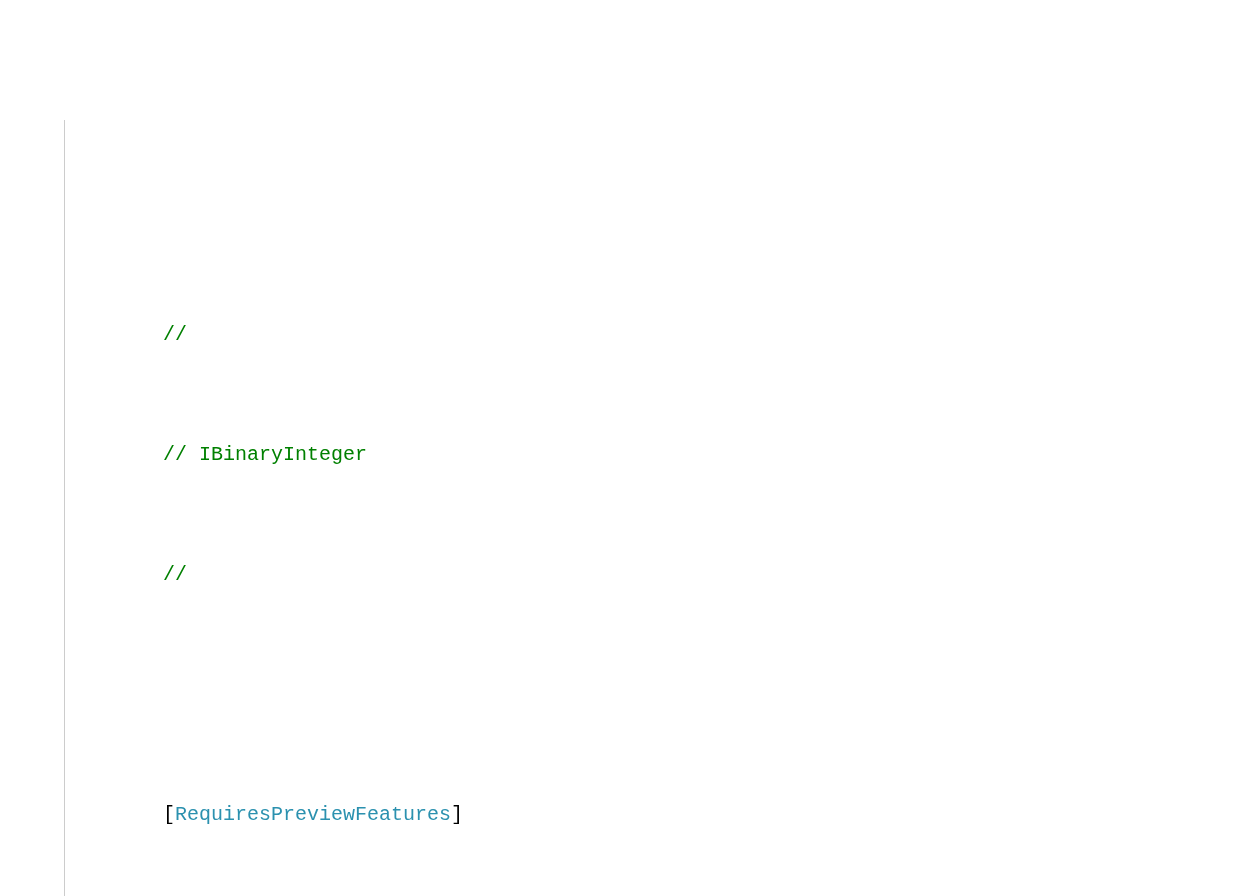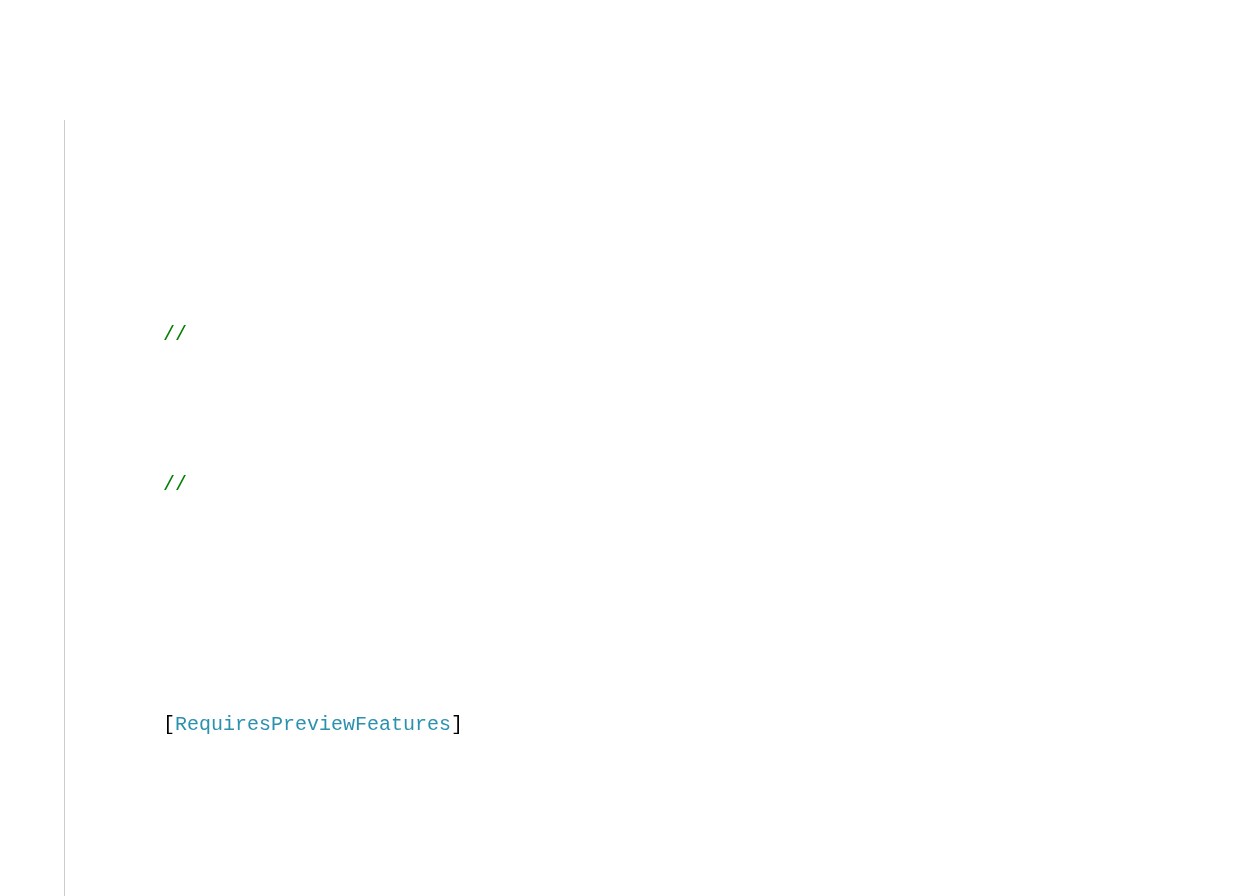--- a/index.html
+++ b/index.html
@@ -40,20 +40,21 @@
 <body>
 
 
 
 <div class="editor">
   <div class="gutter"></div>
   <div class="code-area">
 
     <div class="line"><span>        </span><span class="c-comment">//</span></div>
 
+    <div class="line"><span>        </span><span class="c-comment">// IBinaryInteger</span></div>
 
     <div class="line"><span>        </span><span class="c-comment">//</span></div>
 
     <div class="line"> </div>
 
     <div class="line"><span>        </span><span class="c-plain">[</span><span class="c-type">RequiresPreviewFeatures</span><span class="c-plain">]</span></div>
 
     
 
     

